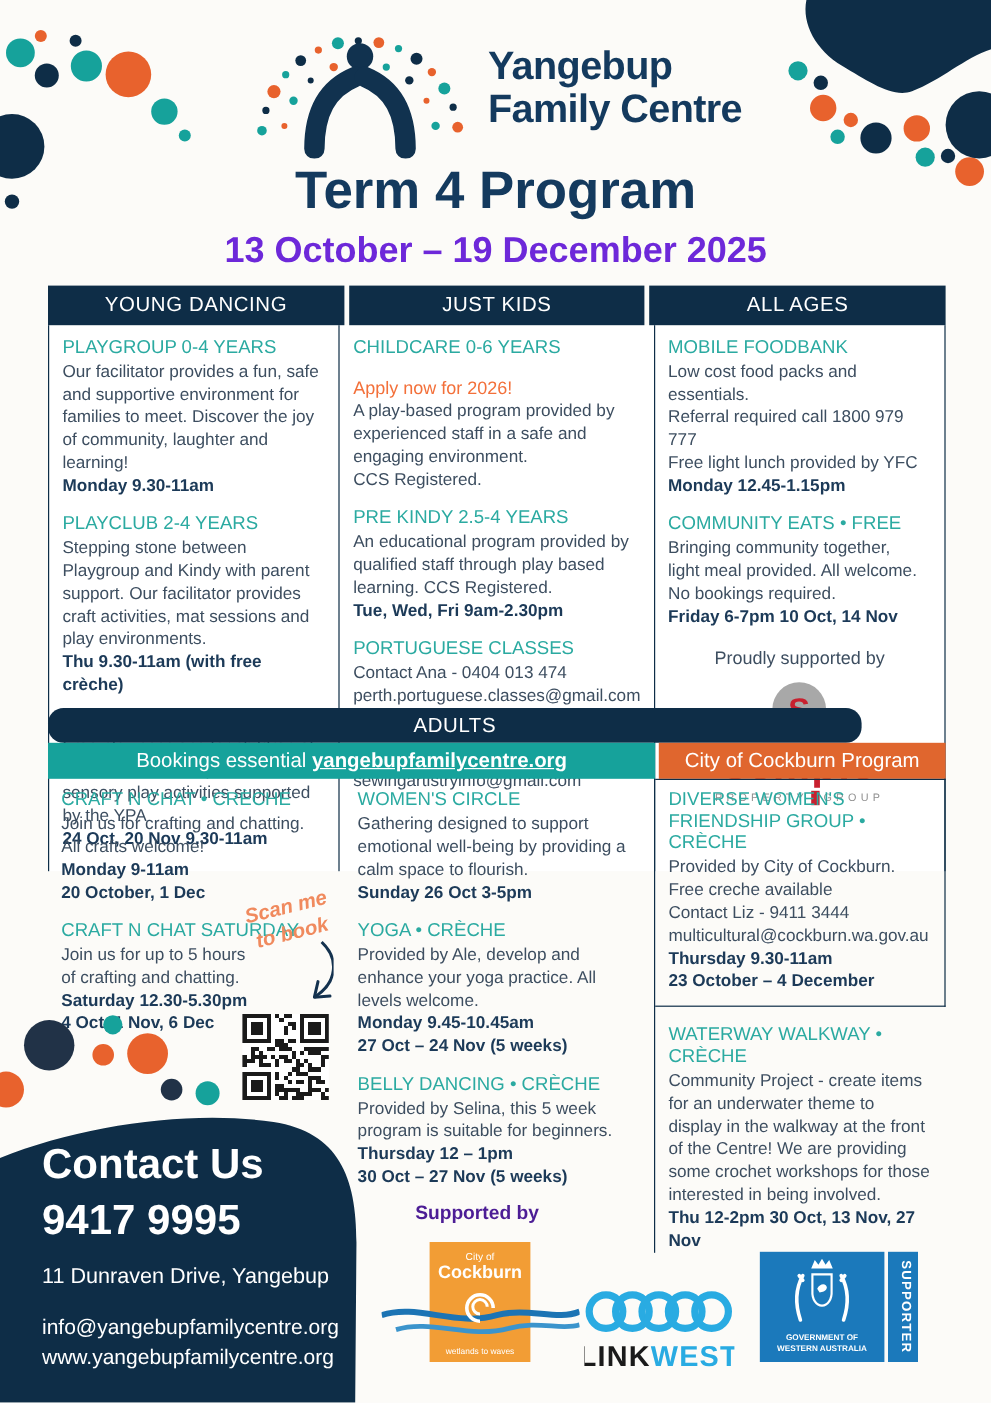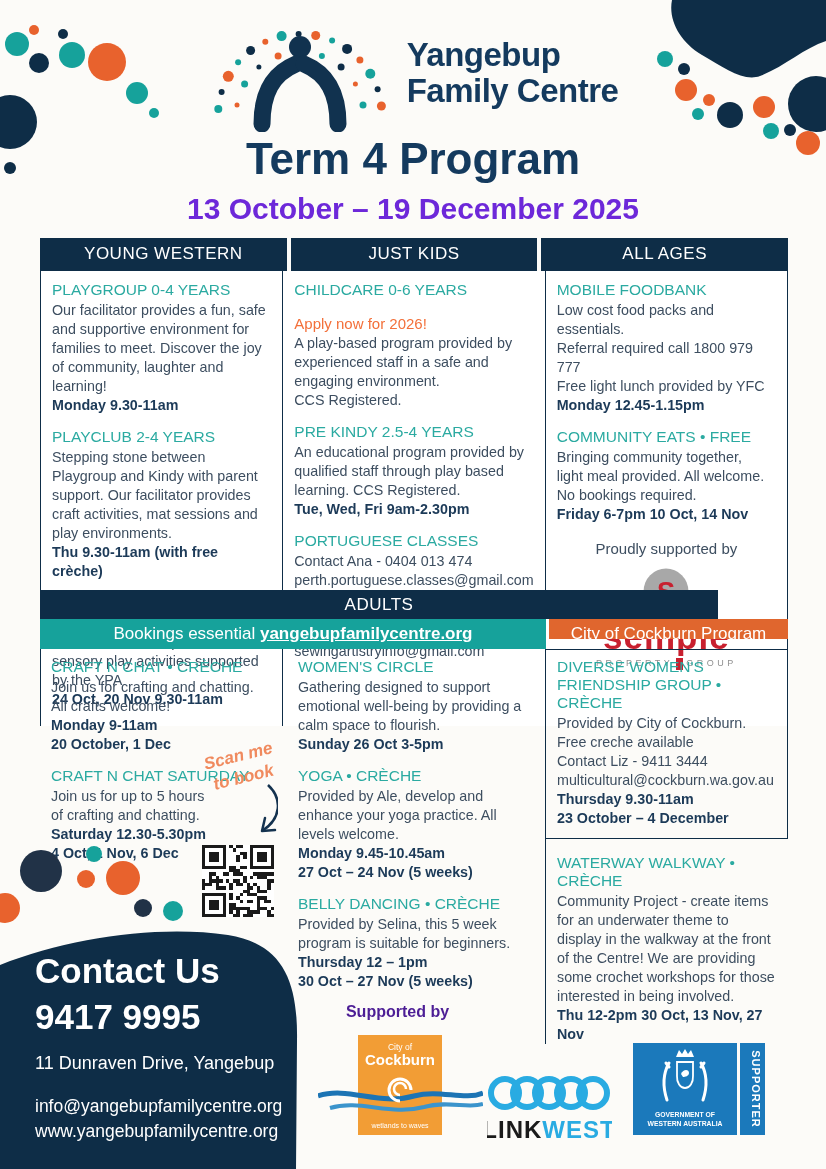--- a/index.html
+++ b/index.html
@@ -28,25 +28,25 @@
   .tline{font-size:14.3px;line-height:1.33;color:#3d4e60;}
   .bline{font-size:14.3px;line-height:1.33;color:#1c3a58;font-weight:bold;}
   .proudly{text-align:center;font-size:15px;color:#3d4e60;margin:16px 0 10px;}
   .semple{text-align:center;}
   .semple-name{font-size:35px;font-weight:bold;color:#c8202f;letter-spacing:1px;line-height:1.05;}
   .semple-sub{font-size:9px;color:#8f8f8f;letter-spacing:3.5px;margin-top:2px;}
   .semple-block{display:inline-block;width:7px;height:12px;background:#c8202f;
                 vertical-align:middle;margin:0 3px;}
   
   .adults-bar{position:absolute;left:40px;top:590px;width:678px;height:29px;background:#0e2d47;
-              color:#fff;text-align:center;line-height:29px;font-size:17px;letter-spacing:0.5px;}
+              color:#fff;text-align:center;line-height:29px;font-size:17px;letter-spacing:0.5px;border-radius:13px;}
   .bookings-bar{position:absolute;left:40px;top:619px;width:506px;height:30px;background:#16a29b;
                 color:#fff;text-align:center;line-height:30px;font-size:17px;}
   .bookings-bar a{color:#fff;font-weight:bold;text-decoration:underline;}
-  .cockburn-bar{position:absolute;left:549px;top:619px;width:239px;height:20px;background:#e0662e;
+  .cockburn-bar{position:absolute;left:549px;top:619px;width:239px;height:30px;background:#e0662e;
                 color:#fff;text-align:center;line-height:30px;font-size:17px;}
   .adults-body{position:absolute;left:40px;top:649px;width:748px;display:flex;min-height:286px;}
   .acol1{width:247px;padding:9px 11px 0;box-sizing:border-box;}
   .acol2{width:258px;padding:9px 11px 0;box-sizing:border-box;}
   .acol3{width:243px;border-left:1px solid #0e2d47;box-sizing:border-box;}
   .boxed{border:1px solid #0e2d47;border-left:none;padding:8px 11px 10px;}
   .waterway{padding:15px 11px 0;}
   .scan-note{position:absolute;left:166px;top:96px;transform:rotate(-14deg);color:#f08a5e;
              font-size:17px;font-weight:bold;font-style:italic;line-height:1.3;text-align:center;}
   .scan-arrow{position:absolute;left:198px;top:132px;}
@@ -127,21 +127,21 @@
       <div>Yangebup</div>
       <div>Family Centre</div>
     </div>
   </div>
 
   <div class="main-title">Term 4 Program</div>
   <div class="date-range">13 October – 19 December 2025</div>
 
   <div class="grid">
     <div class="grid-headers">
-      <div class="gh">YOUNG WESTERN</div>
+      <div class="gh">YOUNG DANCING</div>
       <div class="gh">JUST KIDS</div>
       <div class="gh">ALL AGES</div>
     </div>
     <div class="grid-body">
 
       <div class="gcol">
         <div class="sec">
           <div class="sec-title">PLAYGROUP 0-4 YEARS</div>
           <div class="tline">Our facilitator provides a fun, safe and supportive environment for families to meet. Discover the joy of community, laughter and learning!</div>
           <div class="bline">Monday 9.30-11am</div>

